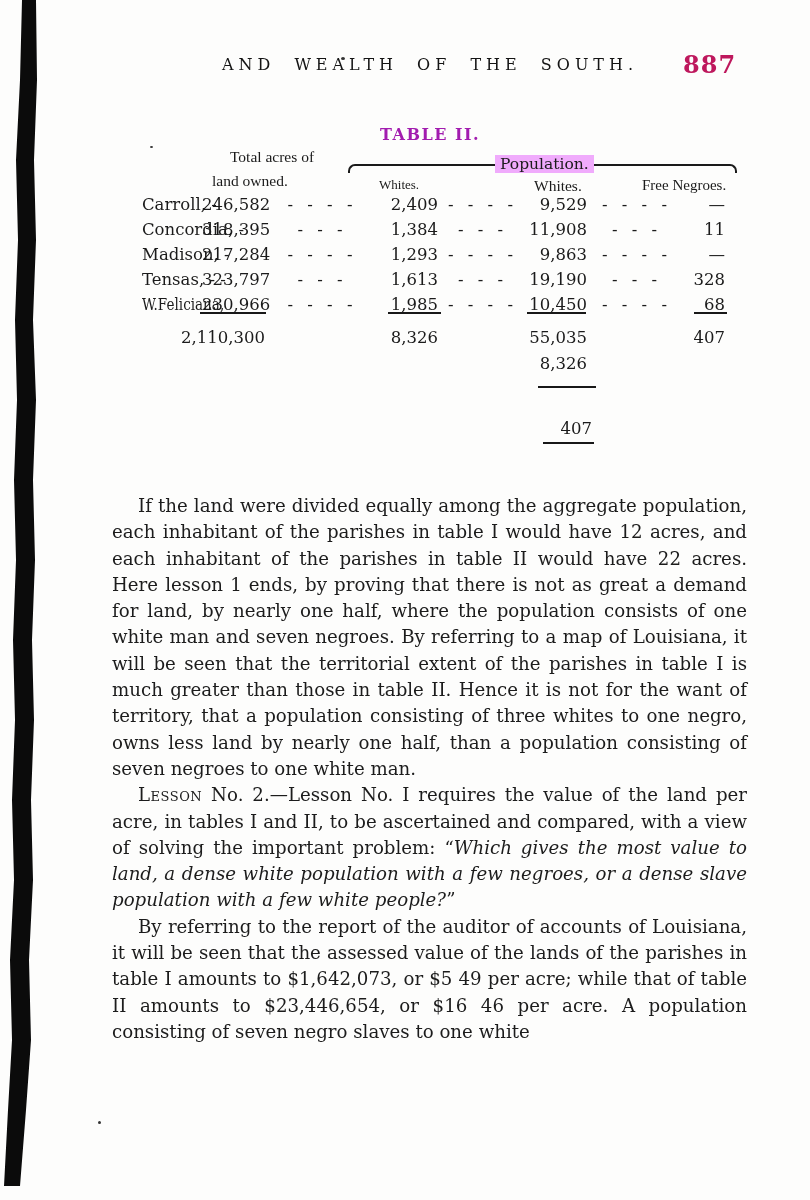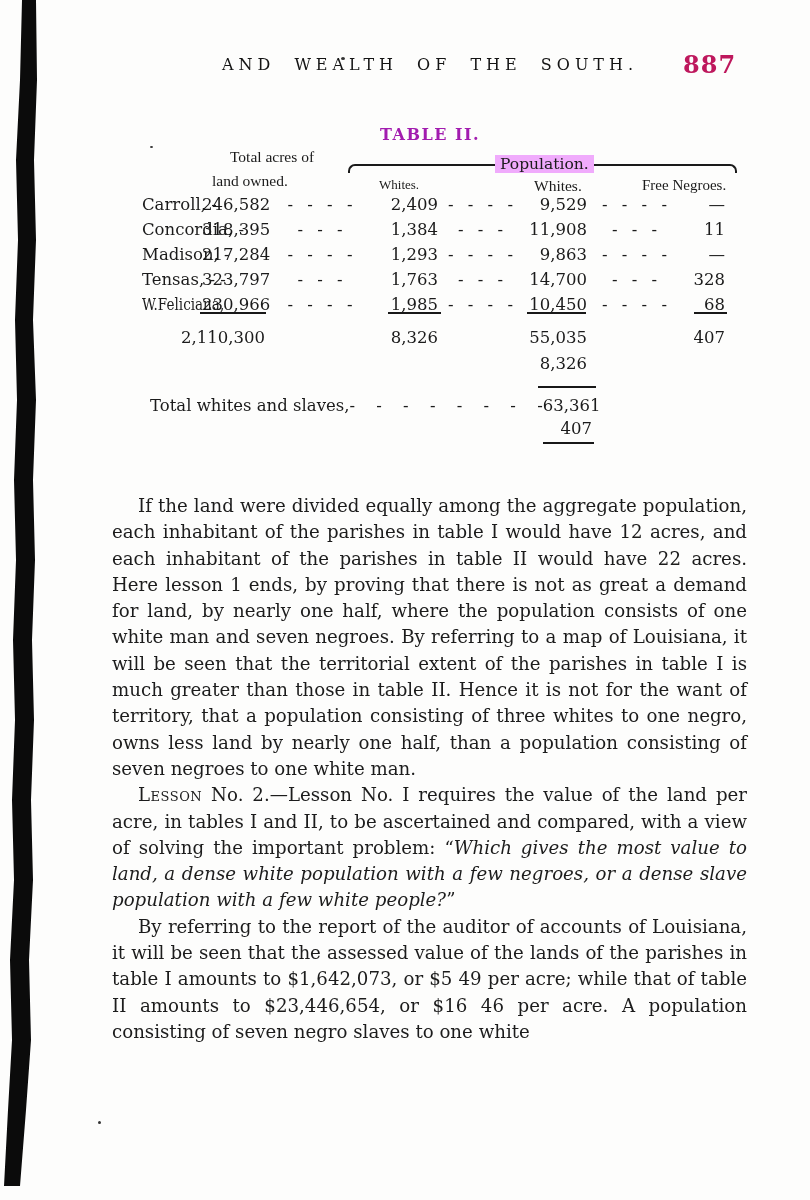--- a/index.html
+++ b/index.html
@@ -159,23 +159,23 @@
       <span class="c-l2">- - - -</span>
       <span class="c-slaves">9,863</span>
       <span class="c-l3">- - - -</span>
       <span class="c-free">—</span>
     </div>
 
     <div class="t-row r4">
       <span class="c-label">Tensas, - -</span>
       <span class="c-acres">323,797</span>
       <span class="c-l1">- - -</span>
-      <span class="c-whites">1,763</span>
+      <span class="c-whites">1,613</span>
       <span class="c-l2">- - -</span>
-      <span class="c-slaves">14,700</span>
+      <span class="c-slaves">19,190</span>
       <span class="c-l3">- - -</span>
       <span class="c-free">328</span>
     </div>
 
     <div class="t-row r5">
       <span class="c-label condensed">W.Feliciana,</span>
       <span class="c-acres">230,966</span>
       <span class="c-l1">- - - -</span>
       <span class="c-whites">1,985</span>
       <span class="c-l2">- - - -</span>
@@ -204,25 +204,20 @@
       <span class="sp1"></span>
       <span class="c-whites"></span>
       <span class="sp2"></span>
       <span class="c-slaves">8,326</span>
       <span class="sp3"></span>
       <span class="c-free"></span>
     </div>
 
     <div class="rule ru-slaves2"></div>
 
-    <div class="sumrow tws">
-      <span class="sum-label">Total whites and slaves,</span>
-      <span class="sum-leader">- - - - - - - -</span>
-      <span class="sum-value">63,361</span>
-    </div>
 
     <div class="sumrow carry">
       <span class="sum-label"></span>
       <span class="sum-leader"></span>
       <span class="sum-value">407</span>
     </div>
 
     <div class="rule ru-slaves3"></div>
 
 

